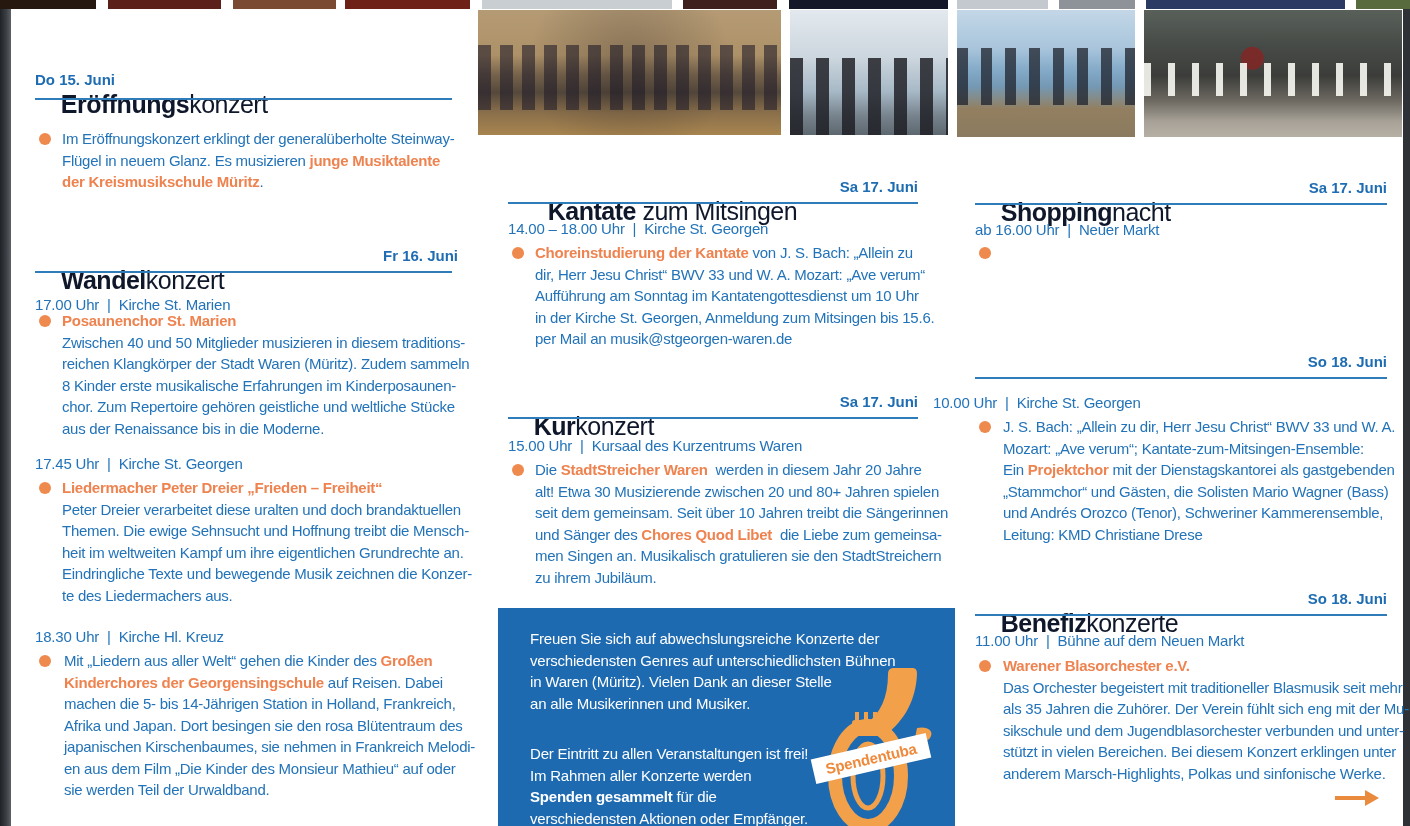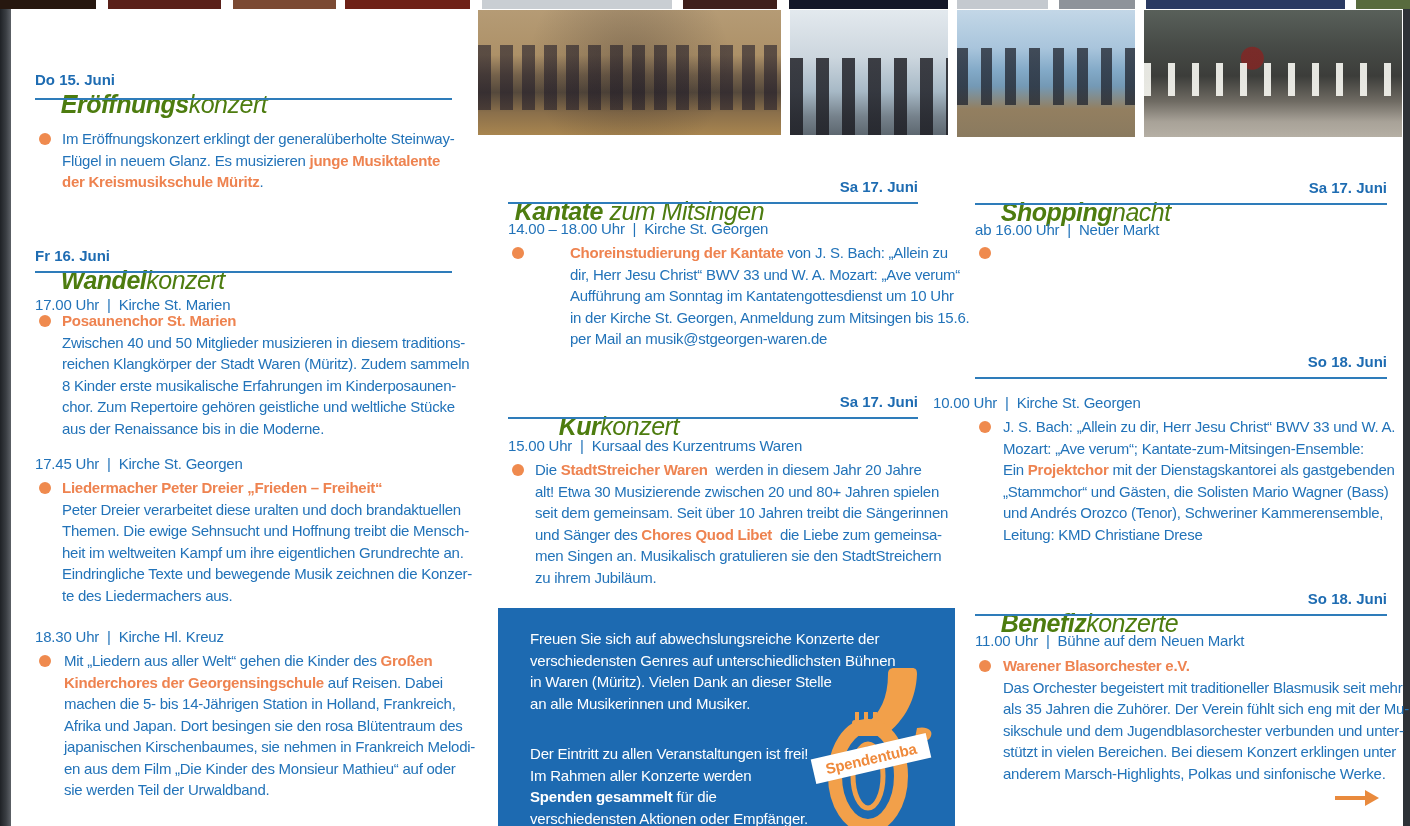--- a/index.html
+++ b/index.html
@@ -29,21 +29,21 @@
       repeating-linear-gradient(90deg, rgba(30,34,44,.75) 0 11px, rgba(30,34,44,0) 11px 24px),
       linear-gradient(180deg,#c3d7e7 0%,#a9c5dc 30%,#82a9c7 48%,#7499b5 60%,#937f60 78%,#8a7a5f 100%);
     background-size:100% 45%,100% 100%;background-position:0 55%,0 0;}
   #photo-4{left:1144px;width:258px;height:127px;
     background-image:
       repeating-linear-gradient(90deg, rgba(248,248,242,.9) 0 7px, rgba(248,248,242,0) 7px 24px),
       radial-gradient(circle at 42% 38%, rgba(130,38,36,.85) 0 11px, transparent 12px),
       linear-gradient(180deg,#59605a 0%,#474b47 28%,#3c3d3a 52%,#6f6b63 72%,#a8a298 88%,#b5afa4 100%);
     background-size:100% 26%,100% 100%,100% 100%;background-position:0 56%,0 0,0 0;}
   
-  .title{position:absolute;font-size:25px;line-height:28px;letter-spacing:-0.5px;color:#4d7c0f;white-space:pre;font-style:italic;}
+  .title{position:absolute;font-size:25px;line-height:28px;letter-spacing:-0.5px;color:#0f172a;white-space:pre;}
   .title .tb{font-weight:700;}
   .title .tr{font-weight:400;}
   .date{position:absolute;font-size:15px;font-weight:700;color:#1e6cb2;}
   .rule{position:absolute;height:2px;background:#2e7cba;}
   .time{position:absolute;font-size:15px;color:#2273b9;letter-spacing:-0.2px;white-space:pre;}
   .item{position:absolute;font-size:15px;line-height:21.5px;color:#2273b9;letter-spacing:-0.25px;white-space:pre;}
   .bullet{position:absolute;width:12px;height:12px;border-radius:50%;background:#ef8a4e;}
   .run-o{color:#ee8350;font-weight:700;}
   .run-b{font-weight:700;}
   
@@ -94,21 +94,21 @@
   <div class="date" style="left:35px;top:71px;width:417px;">Do 15. Juni</div>
   <div class="rule" style="left:35px;top:98px;width:417px;"></div>
   <div class="bullet" style="left:39px;top:133px;"></div>
   <div class="item" style="left:62px;top:128px;"><span>Im Eröffnungskonzert erklingt der generalüberholte Steinway-
 Flügel in neuem Glanz. Es musizieren </span><span class="run-o">junge Musiktalente
 der Kreismusikschule Müritz</span><span>.</span></div>
 
   <div class="title" style="left:35px;top:238px;">
     <span class="tb">Wandel</span><span class="tr">konzert</span>
   </div>
-  <div class="date" style="left:35px;top:247px;width:417px;text-align:left;">Fr 16. Juni</div>
+  <div class="date" style="left:41px;top:247px;width:417px;text-align:right;">Fr 16. Juni</div>
   <div class="rule" style="left:35px;top:271px;width:417px;"></div>
   <div class="time" style="left:35px;top:296px;">17.00 Uhr  |  Kirche St. Marien</div>
   <div class="bullet" style="left:39px;top:315px;"></div>
   <div class="item" style="left:62px;top:310px;"><span class="run-o">Posaunenchor St. Marien
 </span><span>Zwischen 40 und 50 Mitglieder musizieren in diesem traditions-
 reichen Klangkörper der Stadt Waren (Müritz). Zudem sammeln
 8 Kinder erste musikalische Erfahrungen im Kinderposaunen-
 chor. Zum Repertoire gehören geistliche und weltliche Stücke
 aus der Renaissance bis in die Moderne.</span></div>
   <div class="time" style="left:35px;top:455px;">17.45 Uhr  |  Kirche St. Georgen</div>
@@ -122,34 +122,34 @@
   <div class="time" style="left:35px;top:628px;">18.30 Uhr  |  Kirche Hl. Kreuz</div>
   <div class="bullet" style="left:39px;top:655px;"></div>
   <div class="item" style="left:64px;top:650px;"><span>Mit „Liedern aus aller Welt“ gehen die Kinder des </span><span class="run-o">Großen
 Kinderchores der Georgensingschule</span><span> auf Reisen. Dabei
 machen die 5- bis 14-Jährigen Station in Holland, Frankreich,
 Afrika und Japan. Dort besingen sie den rosa Blütentraum des
 japanischen Kirschenbaumes, sie nehmen in Frankreich Melodi-
 en aus dem Film „Die Kinder des Monsieur Mathieu“ auf oder
 sie werden Teil der Urwaldband.</span></div>
 
-  <div class="title" style="left:489px;top:169px;">
+  <div class="title" style="left:522px;top:169px;">
     <span class="tb">Kantate</span><span class="tr"> zum Mitsingen</span>
   </div>
   <div class="date" style="left:508px;top:178px;width:410px;text-align:right;">Sa 17. Juni</div>
   <div class="rule" style="left:508px;top:202px;width:410px;"></div>
   <div class="time" style="left:508px;top:220px;">14.00 – 18.00 Uhr  |  Kirche St. Georgen</div>
   <div class="bullet" style="left:512px;top:247px;"></div>
-  <div class="item" style="left:535px;top:242px;margin-left:35px;"><span class="run-o">Choreinstudierung der Kantate</span><span> von J. S. Bach: „Allein zu
+  <div class="item" style="left:535px;top:242px;"><span class="run-o">Choreinstudierung der Kantate</span><span> von J. S. Bach: „Allein zu
 dir, Herr Jesu Christ“ BWV 33 und W. A. Mozart: „Ave verum“
 Aufführung am Sonntag im Kantatengottesdienst um 10 Uhr
 in der Kirche St. Georgen, Anmeldung zum Mitsingen bis 15.6.
 per Mail an musik@stgeorgen-waren.de</span></div>
 
-  <div class="title" style="left:533px;top:384px;">
+  <div class="title" style="left:508px;top:384px;">
     <span class="tb">Kur</span><span class="tr">konzert</span>
   </div>
   <div class="date" style="left:508px;top:393px;width:410px;text-align:right;">Sa 17. Juni</div>
   <div class="rule" style="left:508px;top:417px;width:410px;"></div>
   <div class="time" style="left:508px;top:437px;">15.00 Uhr  |  Kursaal des Kurzentrums Waren</div>
   <div class="bullet" style="left:512px;top:464px;"></div>
   <div class="item" style="left:535px;top:459px;"><span>Die </span><span class="run-o">StadtStreicher Waren</span><span>  werden in diesem Jahr 20 Jahre
 alt! Etwa 30 Musizierende zwischen 20 und 80+ Jahren spielen
 seit dem gemeinsam. Seit über 10 Jahren treibt die Sängerinnen
 und Sänger des </span><span class="run-o">Chores Quod Libet</span><span>  die Liebe zum gemeinsa-

